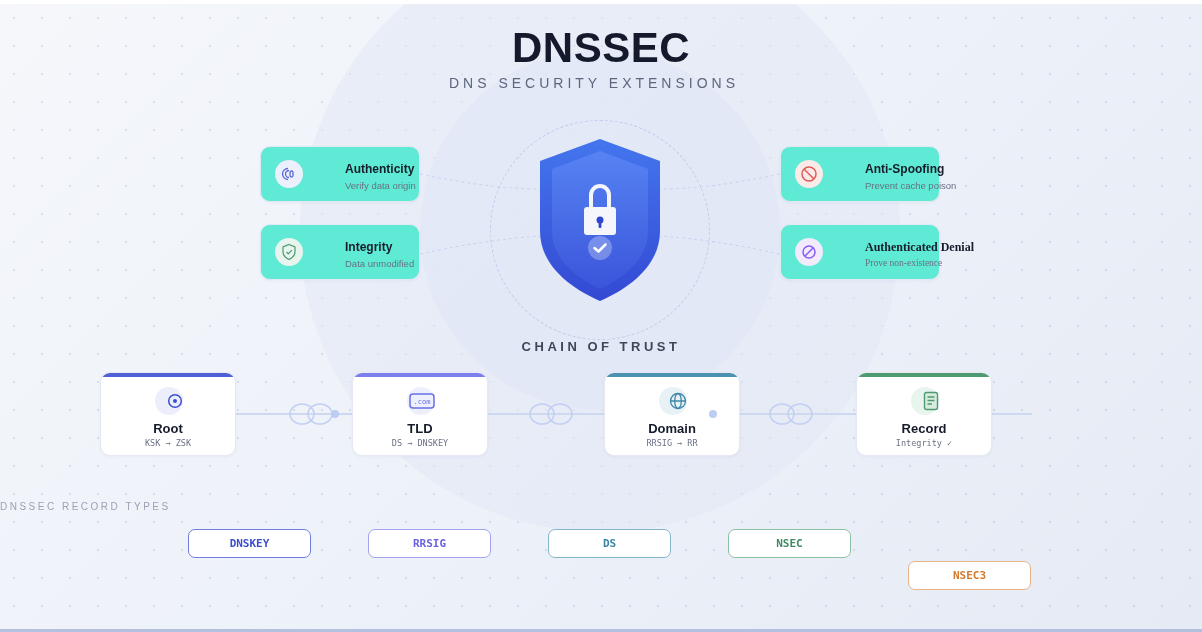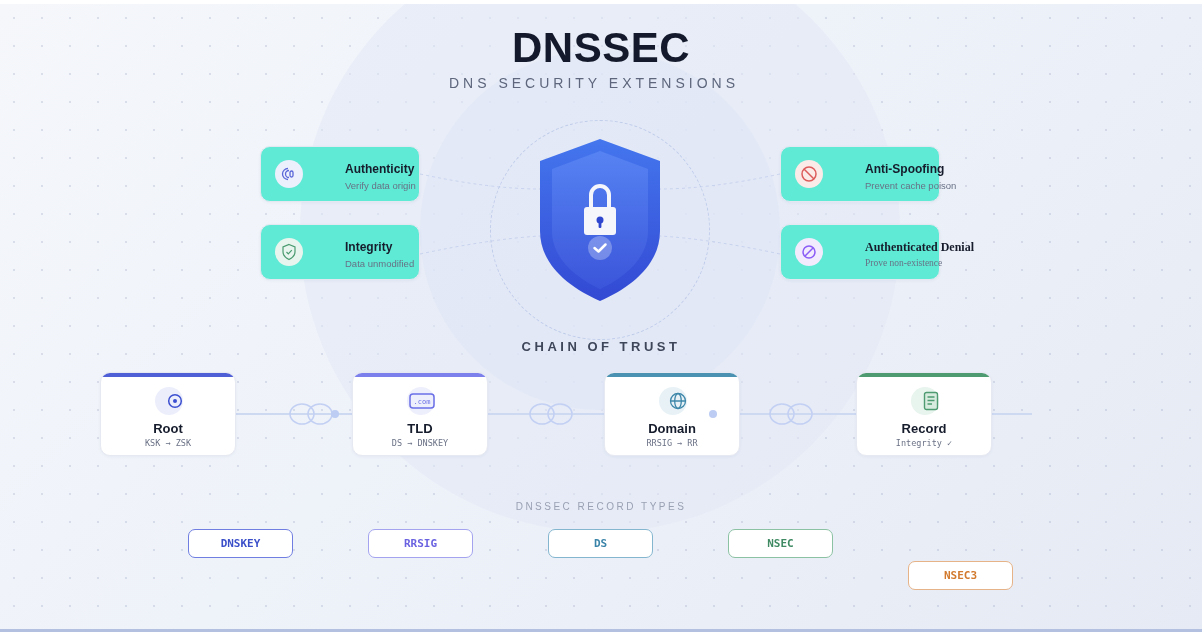--- a/index.html
+++ b/index.html
@@ -85,25 +85,25 @@
     position: absolute; left: 0; top: 48px; width: 100%; text-align: center;
     font-size: 13px; font-weight: 700; color: #161c2c;
   }
   .node-sub {
     position: absolute; left: 0; top: 65px; width: 100%; text-align: center;
     font-family: "DejaVu Sans Mono", "Liberation Mono", monospace; font-size: 8.5px; color: #6b7286;
   }
   .dot-marker { position: absolute; width: 8px; height: 8px; border-radius: 50%; background: #bcccf3; }
 
   .types-label {
-    position: absolute; top: 501px; left: 0; width: 1202px; text-align: center;
+    position: absolute; top: 501px; left: 0; width: 1202px; text-align: left;
     font-size: 10px; color: #9aa1b3; letter-spacing: 2.5px;
   }
   .type-pill {
-    position: absolute; top: 529px; width: 105px; height: 29px; background: #fff;
+    position: absolute; top: 529px; width: 123px; height: 29px; background: #fff;
     border: 1.5px solid; border-radius: 7px;
     display: flex; align-items: center; justify-content: center;
     font-family: "DejaVu Sans Mono", "Liberation Mono", monospace; font-size: 11px; font-weight: 700;
   }
 </style>
 </head>
 <body>
 
 <div class="canvas">
   <div class="dots"></div>

